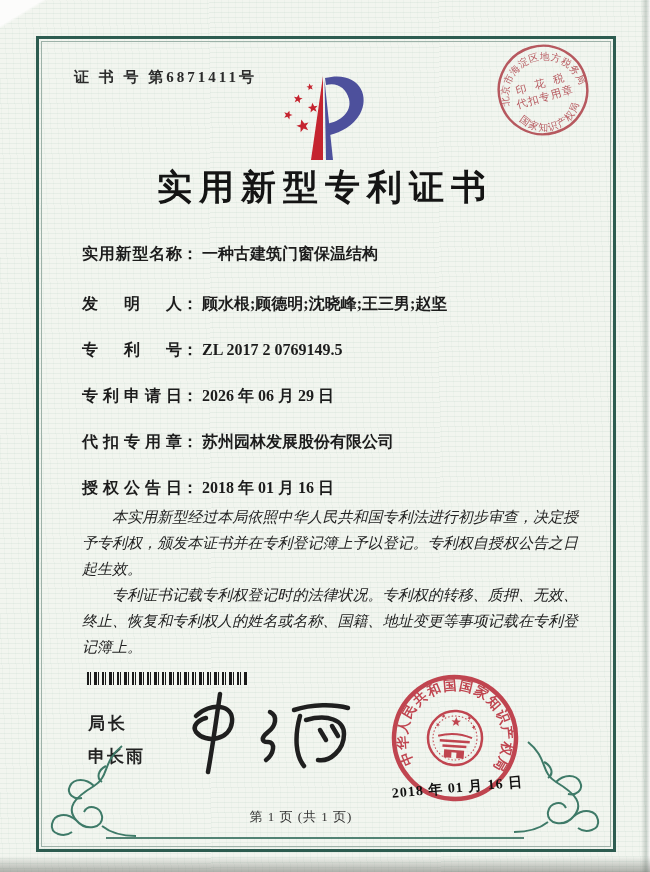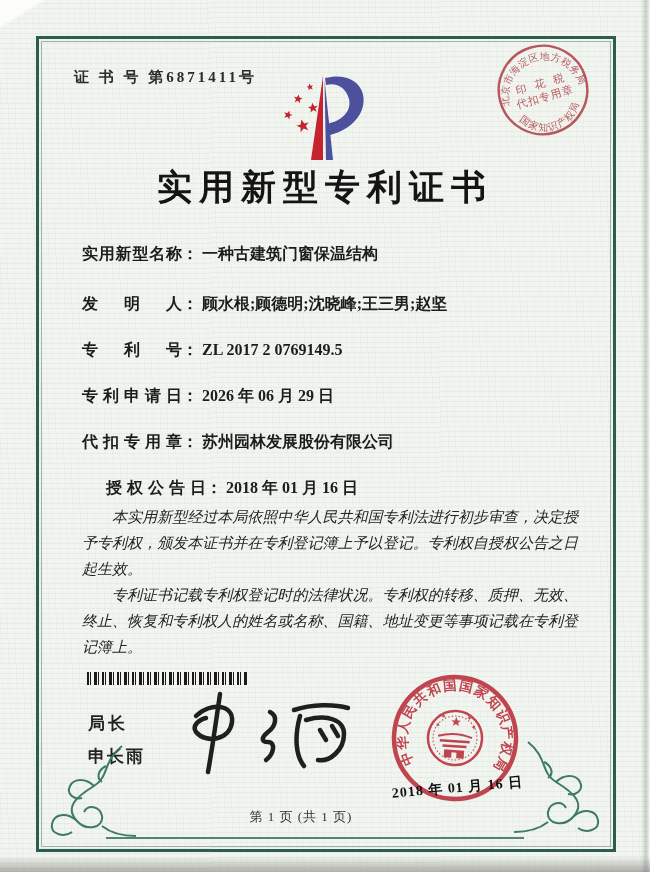--- a/index.html
+++ b/index.html
@@ -33,21 +33,21 @@
 
   .logo { position:absolute; left:265px; top:68px; width:120px; height:100px; }
 
   .tax-stamp { position:absolute; left:484px; top:31px; width:118px; height:118px;
     transform:rotate(-16deg); opacity:0.85; }
 
   .frow { position:absolute; left:82px; font-size:16px; font-weight:600; color:#1c1c1c; white-space:nowrap; }
   .flabel { display:inline-block; width:100px; text-align:justify; text-align-last:justify; }
   .fcolon { display:inline-block; margin-right:4px; }
   .r0 { top:244px; } .r1 { top:294px; } .r2 { top:340px; }
-  .r3 { top:386px; } .r4 { top:432px; } .r5 { top:478px;margin-left:24px; }
+  .r3 { top:386px; } .r4 { top:432px; } .r5 { top:478px; }
 
   .body-text { position:absolute; left:82px; width:496px; top:504px;
     font-size:15px; line-height:26px; text-align:justify; color:#222;
     font-style:italic; }
   .body-text p { text-indent:2em; }
 
   .barcode { position:absolute; left:87px; top:672px; width:161px; height:13px;
     background:repeating-linear-gradient(90deg,
       #1b1b1b 0 2px, #f2f5ef 2px 3px, #1b1b1b 3px 4px, #f2f5ef 4px 7px,
       #1b1b1b 7px 10px, #f2f5ef 10px 11px, #1b1b1b 11px 12px, #f2f5ef 12px 15px); }

